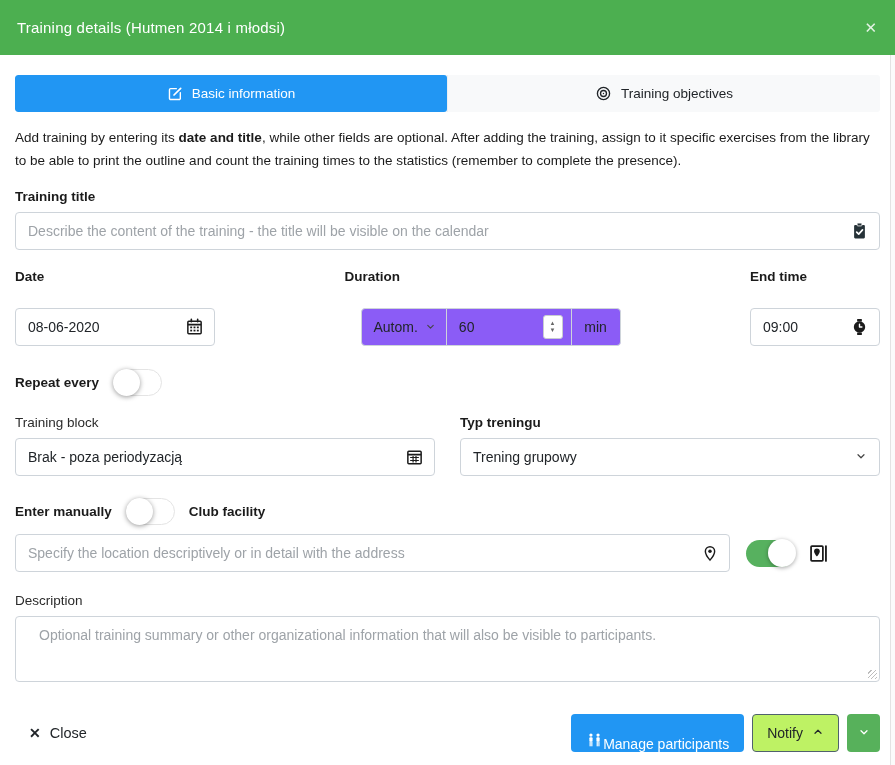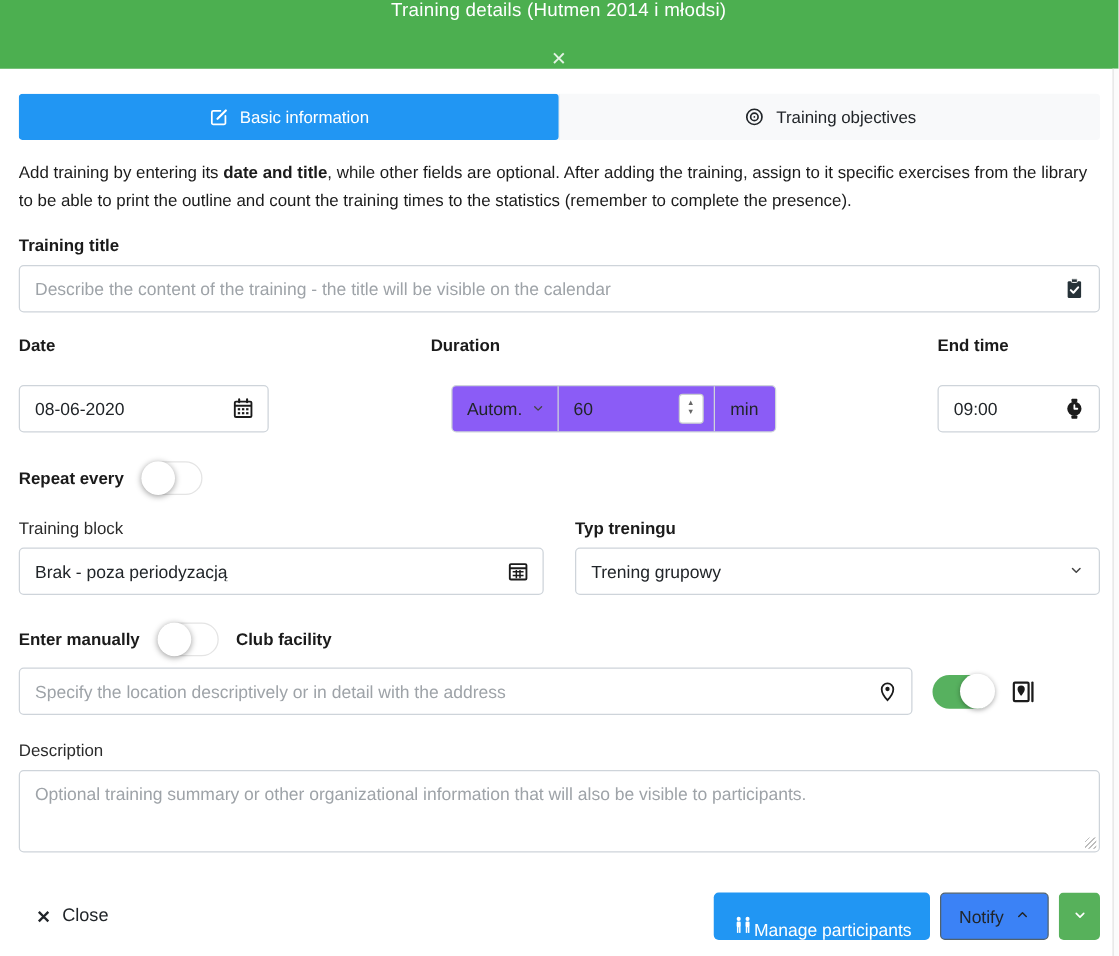--- a/index.html
+++ b/index.html
@@ -2,21 +2,21 @@
 <html><head>
 <meta charset="utf-8">
 <style>
   * { margin:0; padding:0; box-sizing:border-box; }
   html,body { background:#ffffff; }
   body { font-family:"Liberation Sans", sans-serif; color:#212529; }
   .modal { position:relative; width:895px; height:765px; background:#fff; overflow:hidden; }
 
   
   .modal-header { height:55px; background:#4caf50; display:flex; align-items:center;
-    justify-content:space-between; padding:0 18px 0 17px;flex-direction:column; }
+    justify-content:space-between; padding:0 18px 0 17px; }
   .modal-title { color:#ffffff; font-size:15px; letter-spacing:.2px; }
   .modal-close { color:rgba(255,255,255,.85); font-size:15px; cursor:pointer; line-height:1; }
 
   .body-wrap { padding:0 15px; }
 
   
   .right-edge { position:absolute; top:55px; right:0; bottom:0; width:5px;
     background:#fbfbfb; border-left:1px solid #e3e3e3; }
 
   
@@ -86,33 +86,33 @@
 
   .manual-row { display:flex; align-items:center; gap:14px; margin-top:22px; }
 
   .loc-row { display:flex; align-items:center; margin-top:9px; }
   .loc-input-wrap { flex:0 0 715px; }
   .loc-row .toggle { margin-left:16px; }
   .loc-row .club-icon { margin-left:13px; display:flex; }
 
   .desc-block { margin-top:21px; }
   .textarea-wrap { position:relative; margin-top:8px; }
-  textarea.ctl { height:66px; padding:10px 12px; resize:none; display:block; }
+  textarea.ctl { height:66px; padding:10px 23px; resize:none; display:block; }
   .grip { position:absolute; right:3px; bottom:3px; width:9px; height:9px;
     background:repeating-linear-gradient(135deg, transparent 0 2px, #bdbdbd 2px 3px); }
 
   
   .footer { display:flex; align-items:center; margin-top:32px; }
   .close-link { display:flex; align-items:center; gap:9px; font-size:14.5px; cursor:pointer; margin-left:14px; }
   .close-x { font-weight:bold; font-size:14px; }
   .footer-right { margin-left:auto; display:flex; align-items:center; gap:8px; }
   .btn { height:38px; border:none; border-radius:4px; font-size:14px;
     font-family:"Liberation Sans", sans-serif; cursor:pointer; display:flex; align-items:center; }
   .btn-blue { background:#2196f3; color:#fff; padding:0 15px; gap:0;align-items:flex-end; }
-  .btn-notify { background:#3b82f6; color:#212529; border:1.5px solid #50626d; padding:0 14px; gap:9px; }
+  .btn-notify { background:#bef264; color:#212529; border:1.5px solid #50626d; padding:0 14px; gap:9px; }
   .save-group { display:flex; height:38px; border-radius:4px; overflow:hidden; }
   .btn-save { background:#43a047; color:#fff; padding:0 16px; border-radius:0; }
   .btn-save-caret { background:#57b15b; border:none; width:33px; display:flex; align-items:center;
     justify-content:center; cursor:pointer; }
 </style>
 </head>
 <body>
 
 <div class="modal">
 

